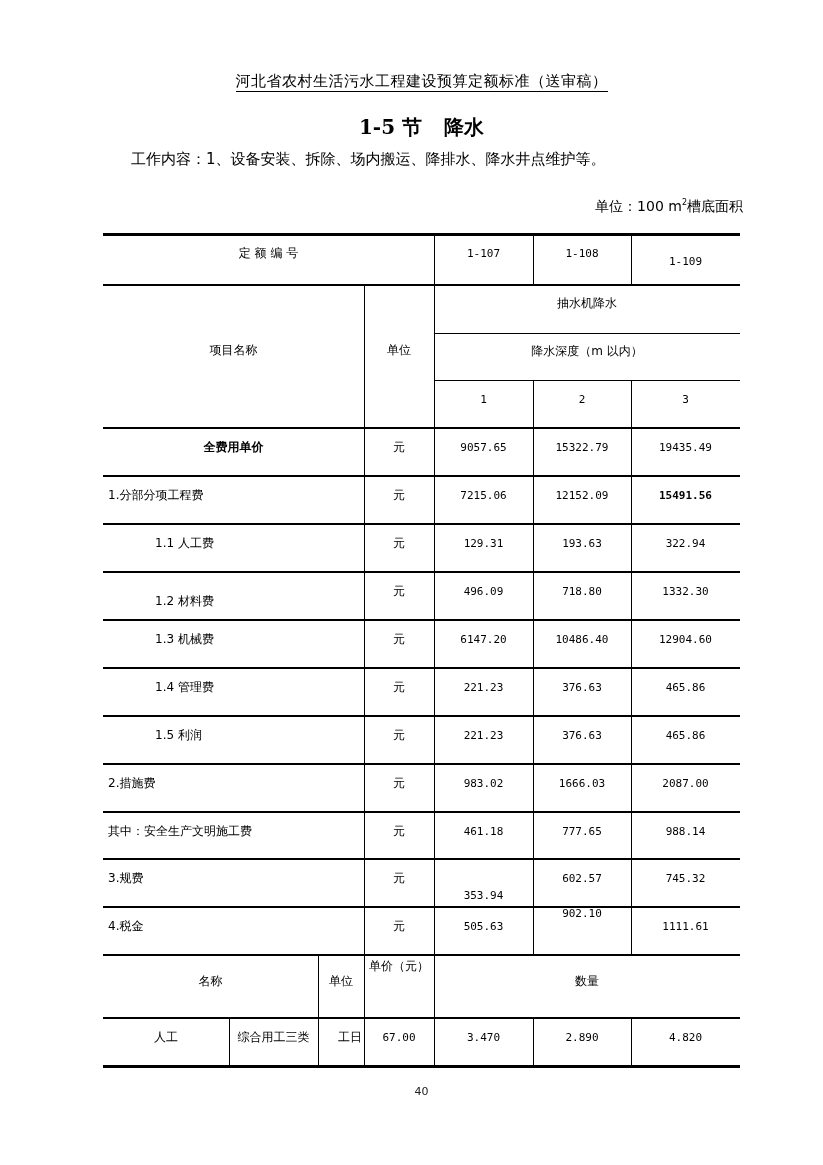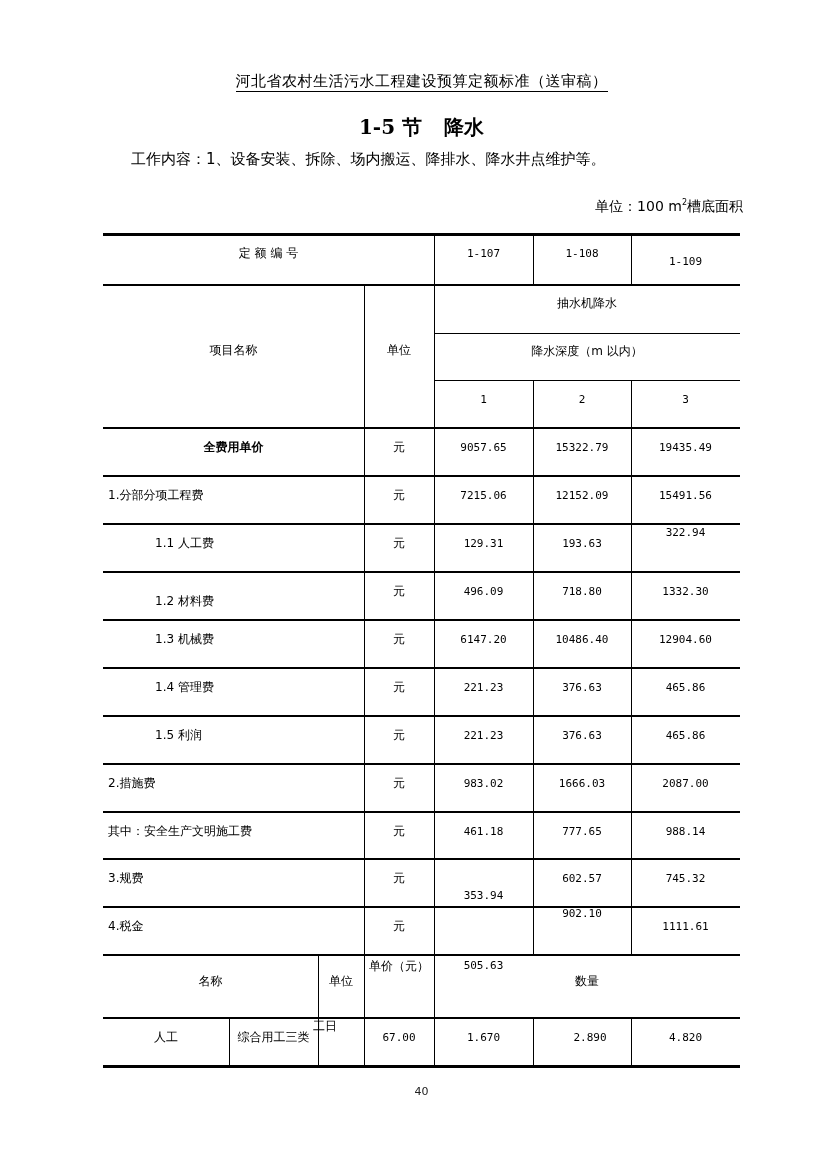--- a/index.html
+++ b/index.html
@@ -61,27 +61,27 @@
     <div class="cell bold" style="left: 103px; width: 261px; top: 428px; height: 48px; padding-top: 11px;">全费用单价</div>
     <div class="cell " style="left: 364px; width: 70px; top: 428px; height: 48px; padding-top: 11px;">元</div>
     <div class="cell num" style="left: 434px; width: 99px; top: 428px; height: 48px; padding-top: 13px;">9057.65</div>
     <div class="cell num" style="left: 533px; width: 98px; top: 428px; height: 48px; padding-top: 13px;">15322.79</div>
     <div class="cell num" style="left: 631px; width: 109px; top: 428px; height: 48px; padding-top: 13px;">19435.49</div>
     <div class="line" style="left: 103px; width: 637px; top: 475px; height: 2px;"></div>
     <div class="cell left" style="left: 103px; width: 261px; top: 476px; height: 48px; padding-top: 11px;">1.分部分项工程费</div>
     <div class="cell " style="left: 364px; width: 70px; top: 476px; height: 48px; padding-top: 11px;">元</div>
     <div class="cell num" style="left: 434px; width: 99px; top: 476px; height: 48px; padding-top: 13px;">7215.06</div>
     <div class="cell num" style="left: 533px; width: 98px; top: 476px; height: 48px; padding-top: 13px;">12152.09</div>
-    <div class="cell num" style="left: 631px; width: 109px; top: 476px; height: 64px; padding-top: 13px;">15491.56</div>
+    <div class="cell num" style="left: 631px; width: 109px; top: 476px; height: 64px; padding-top: 13px; font-weight: bold;">15491.56</div>
     <div class="line" style="left: 103px; width: 637px; top: 523px; height: 2px;"></div>
     <div class="cell indent" style="left: 103px; width: 261px; top: 524px; height: 48px; padding-top: 11px;">1.1 人工费</div>
     <div class="cell " style="left: 364px; width: 70px; top: 524px; height: 48px; padding-top: 11px;">元</div>
     <div class="cell num" style="left: 434px; width: 99px; top: 524px; height: 48px; padding-top: 13px;">129.31</div>
     <div class="cell num" style="left: 533px; width: 98px; top: 524px; height: 48px; padding-top: 13px;">193.63</div>
-    <div class="cell num" style="left: 631px; width: 109px; top: 524px; height: 48px; padding-top: 2px;">322.94</div>
+    <div class="cell num" style="left: 631px; width: 109px; top: 524px; height: 48px; padding-top: 13px;">322.94</div>
     <div class="line" style="left: 103px; width: 637px; top: 571px; height: 2px;"></div>
     <div class="cell indent" style="left: 103px; width: 261px; top: 572px; height: 48px; padding-top: 5px; margin-top: 16px;">1.2 材料费</div>
     <div class="cell " style="left: 364px; width: 70px; top: 572px; height: 48px; padding-top: 11px;">元</div>
     <div class="cell num" style="left: 434px; width: 99px; top: 572px; height: 48px; padding-top: 13px;">496.09</div>
     <div class="cell num" style="left: 533px; width: 98px; top: 572px; height: 64px; padding-top: 13px;">718.80</div>
     <div class="cell num" style="left: 631px; width: 109px; top: 572px; height: 48px; padding-top: 13px;">1332.30</div>
     <div class="line" style="left: 103px; width: 637px; top: 619px; height: 2px;"></div>
     <div class="cell indent" style="left: 103px; width: 261px; top: 620px; height: 48px; padding-top: 11px;">1.3 机械费</div>
     <div class="cell " style="left: 364px; width: 70px; top: 620px; height: 48px; padding-top: 11px;">元</div>
     <div class="cell num" style="left: 434px; width: 99px; top: 620px; height: 48px; padding-top: 13px;">6147.20</div>
@@ -113,35 +113,35 @@
     <div class="cell num" style="left: 631px; width: 109px; top: 812px; height: 47px; padding-top: 13px;">988.14</div>
     <div class="line" style="left: 103px; width: 637px; top: 858px; height: 2px;"></div>
     <div class="cell left" style="left: 103px; width: 261px; top: 859px; height: 48px; padding-top: 11px;">3.规费</div>
     <div class="cell " style="left: 364px; width: 70px; top: 859px; height: 48px; padding-top: 11px;">元</div>
     <div class="cell num" style="left: 434px; width: 99px; top: 876px; height: 48px; padding-top: 13px;">353.94</div>
     <div class="cell num" style="left: 533px; width: 98px; top: 859px; height: 48px; padding-top: 13px;">602.57</div>
     <div class="cell num" style="left: 631px; width: 109px; top: 859px; height: 48px; padding-top: 13px;">745.32</div>
     <div class="line" style="left: 103px; width: 637px; top: 906px; height: 2px;"></div>
     <div class="cell left" style="left: 103px; width: 261px; top: 907px; height: 48px; padding-top: 11px;">4.税金</div>
     <div class="cell " style="left: 364px; width: 70px; top: 907px; height: 48px; padding-top: 11px;">元</div>
-    <div class="cell num" style="left: 434px; width: 99px; top: 907px; height: 36px; padding-top: 13px; margin-top: 39px;">505.63</div>
+    <div class="cell num" style="left: 434px; width: 99px; top: 907px; height: 36px; padding-top: 13px;">505.63</div>
     <div class="cell num" style="left: 533px; width: 98px; top: 907px; height: 48px; ">902.10</div>
     <div class="cell num" style="left: 631px; width: 109px; top: 907px; height: 48px; padding-top: 13px;">1111.61</div>
     <div class="line" style="left: 103px; width: 637px; top: 954px; height: 2px;"></div>
     <div class="cell " style="left: 103px; width: 215px; top: 955px; height: 63px; padding-top: 18px;">名称</div>
     <div class="cell " style="left: 318px; width: 46px; top: 955px; height: 63px; padding-top: 18px;">单位</div>
     <div class="cell " style="left: 364px; width: 70px; top: 955px; height: 63px; padding-top: 3px;">单价（元）</div>
     <div class="cell " style="left: 434px; width: 306px; top: 955px; height: 63px; padding-top: 18px;">数量</div>
     <div class="line" style="left: 103px; width: 637px; top: 1017px; height: 2px;"></div>
     <div class="cell " style="left: 103px; width: 126px; top: 1018px; height: 48px; padding-top: 11px;">人工</div>
     <div class="cell " style="left: 229px; width: 89px; top: 1018px; height: 48px; padding-top: 11px;">综合用工三类</div>
-    <div class="cell " style="left: 302px; width: 46px; top: 1018px; height: 48px; ">工日</div>
+    <div class="cell " style="left: 327px; width: 46px; top: 1018px; height: 48px; padding-top: 11px;">工日</div>
     <div class="cell num" style="left: 364px; width: 70px; top: 1018px; height: 48px; padding-top: 13px;">67.00</div>
-    <div class="cell num" style="left: 434px; width: 99px; top: 1018px; height: 48px; padding-top: 13px;">1.670</div>
-    <div class="cell num" style="left: 533px; width: 98px; top: 1018px; height: 48px; padding-top: 13px; margin-left: 8px;">2.890</div>
+    <div class="cell num" style="left: 434px; width: 99px; top: 1018px; height: 48px; padding-top: 13px;">3.470</div>
+    <div class="cell num" style="left: 533px; width: 98px; top: 1018px; height: 48px; padding-top: 13px;">2.890</div>
     <div class="cell num" style="left: 631px; width: 109px; top: 1018px; height: 48px; padding-top: 13px;">4.820</div>
     <div class="line" style="left: 103px; width: 637px; top: 1065px; height: 3px;"></div>
     <div class="line" style="left: 434px; width: 1px; top: 234px; height: 832px;"></div>
     <div class="line" style="left: 533px; width: 1px; top: 234px; height: 51px;"></div>
     <div class="line" style="left: 631px; width: 1px; top: 234px; height: 51px;"></div>
     <div class="line" style="left: 364px; width: 1px; top: 285px; height: 670px;"></div>
     <div class="line" style="left: 533px; width: 1px; top: 380px; height: 575px;"></div>
     <div class="line" style="left: 631px; width: 1px; top: 380px; height: 575px;"></div>
     <div class="line" style="left: 318px; width: 1px; top: 955px; height: 111px;"></div>
     <div class="line" style="left: 364px; width: 1px; top: 955px; height: 111px;"></div>

